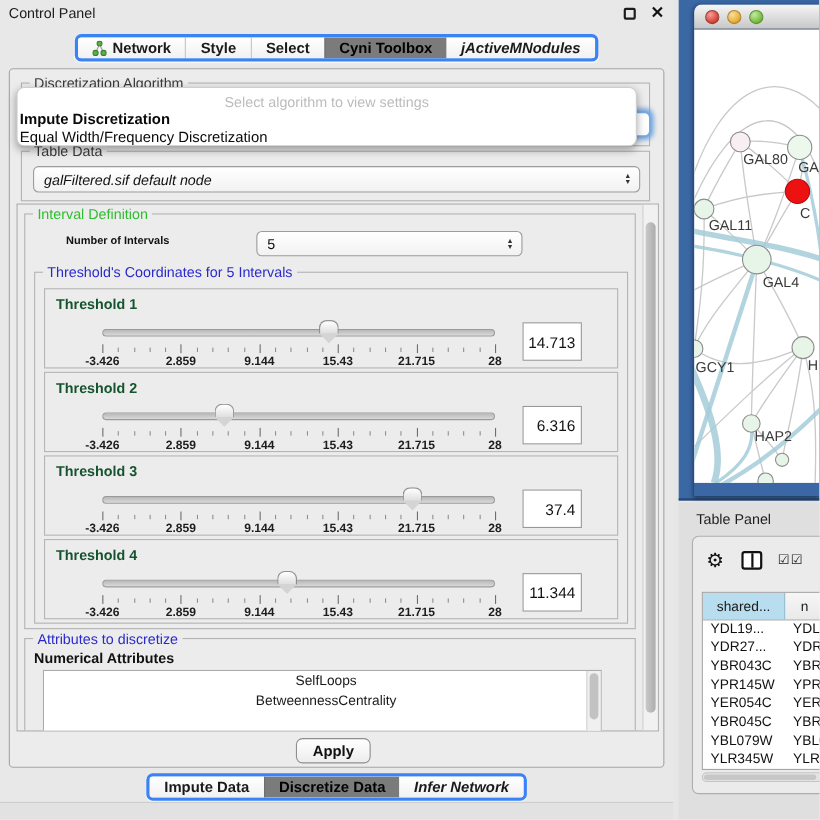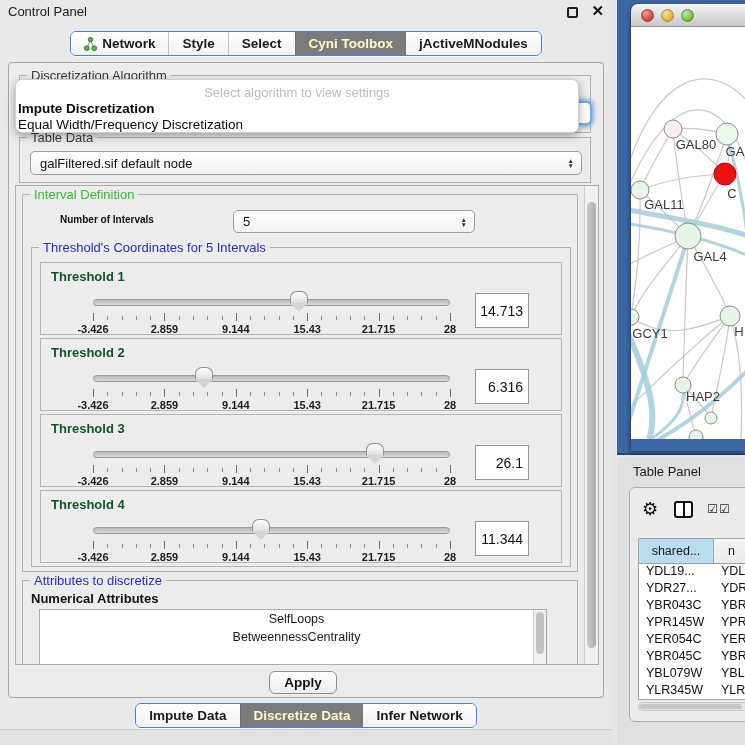--- a/index.html
+++ b/index.html
@@ -9,46 +9,46 @@
   
   .ctrl-window { position:absolute; left:0; top:0; width:612px; height:745px; background:#e8e8e8; }
   .titlebar { position:absolute; left:0; top:0; width:100%; height:24px; }
   .win-title { position:absolute; left:8px; top:4px; font-size:13px; color:#1c1c1c; }
   .float-btn { position:absolute; right:34px; top:7px; width:11px; height:11px; border:2px solid #1c1c1c; border-radius:2px; }
   .close-btn { position:absolute; right:8px; top:2px; font-size:15px; font-weight:bold; color:#111; }
 
   .tabbar { position:absolute; left:0; width:612px; display:flex; justify-content:center; }
   .tabbar.top { top:31px; }
   .tabbar.bottom { top:703px; }
-  .tabgroup { display:flex; border:1px solid #3b82f6; border-radius:6px; overflow:hidden; background:#fdfdfd; height:25px; box-shadow:0 1px 1px rgba(255,255,255,.8); }
+  .tabgroup { display:flex; border:3px solid #3b82f6; border-radius:6px; overflow:hidden; background:#fdfdfd; height:25px; box-shadow:0 1px 1px rgba(255,255,255,.8); }
   .tab { display:flex; align-items:center; gap:5px; padding:0 13px; font-size:13.5px; font-weight:bold; color:#1a1a1a; background:linear-gradient(#ffffff,#f1f1f1); border-left:1px solid #c4c4c4; cursor:default; }
   .tab:first-child { border-left:none; }
-  .tab.selected { background:#7b7b7b; color:#fef9c3; border-left-color:#6e6e6e;text-align:center; }
-  .tab.selected + .tab { border-left:none; }
+  .tab.selected { background:#7b7b7b; color:#000000; border-left-color:#6e6e6e;text-align:center; }
+  .tab.selected + .tab { border-left:none;font-style:italic; }
 
   .main-panel { position:absolute; left:8px; top:62px; width:596px; height:636px; background:#ececec; border:1px solid #a5a5a5; border-radius:4px; }
 
   .group { position:absolute; border:1px solid #b3b3b3; }
   .legend { position:absolute; top:-8px; left:7px; background:#ececec; padding:0 4px; font-size:13px; color:#3a3a3a; white-space:nowrap;text-align:center; }
   .legend.green { color:#2ebe2e; }
   .legend.blue { color:#2a2acc; }
 
   .combo { position:absolute; background:linear-gradient(#ffffff,#f2f2f2); border:1px solid #9d9d9d; border-radius:5px; font-size:13px; color:#111; display:flex; align-items:center; padding:0 22px 0 9px; }
   .combo .arrows { position:absolute; right:7px; top:50%; transform:translateY(-50%); display:flex; flex-direction:column; line-height:5px; font-size:6.5px; color:#333; }
 
   
   .algo-group { left:10px; top:12px; width:572px; height:58px; }
   .algo-combo-hidden { left:12px; top:38px; width:571px; height:24px; border:2px solid #7aa9e0; box-shadow:0 0 4px 2px rgba(100,155,220,.8); border-radius:6px; background:#fff; position:absolute; }
   .algo-popup { position:absolute; left:6px; top:16px; width:564px; height:54px; background:#fff; border:1px solid #cfcfcf; border-radius:7px; box-shadow:0 3px 8px rgba(0,0,0,.35); z-index:5; }
   .popup-hint { position:absolute; top:5px; width:100%; text-align:center; font-size:13px; color:#bcbcbc; }
   .popup-opt1 { position:absolute; left:2px; top:21px; font-size:13.5px; font-weight:bold; color:#0a0a0a; }
   .popup-opt2 { position:absolute; left:2px; top:37px; font-size:13.5px; color:#0a0a0a; }
 
   .tabledata-group { left:10px; top:74px; width:572px; height:46px; }
-  .tabledata-combo { left:10px; top:13px; width:552px; height:24px; }
+  .tabledata-combo { left:10px; top:13px; width:552px; height:24px;font-style:italic; }
 
   .viewport { position:absolute; left:6px; top:122px; width:584px; height:480px; border:1px solid #adadad; overflow:hidden; }
   .vscroll { position:absolute; right:0; top:0; width:14px; height:100%; background:#f1f1f1; border-left:1px solid #cfcfcf; }
   .vscroll .thumb { position:absolute; left:2px; top:16px; width:9px; height:446px; border-radius:5px; background:linear-gradient(90deg,#c9c9c9,#adadad); }
 
   .interval-group { left:6px; top:8px; width:556px; height:378px; }
   .noi-label { position:absolute; left:37px; top:19px; font-size:10px; font-weight:bold; color:#111; }
   .noi-combo { left:210px; top:15px; width:242px; height:23px; }
   .thr-group { left:8px; top:52px; width:540px; height:320px; }
 
@@ -306,21 +306,21 @@
                   </div>
                   <div class="ticklabels">
                     <span class="ticklabel" style="left: 0%;">-3.426</span>
                     <span class="ticklabel" style="left: 20%;">2.859</span>
                     <span class="ticklabel" style="left: 40%;">9.144</span>
                     <span class="ticklabel" style="left: 60%;">15.43</span>
                     <span class="ticklabel" style="left: 80%;">21.715</span>
                     <span class="ticklabel" style="left: 100%;">28</span>
                   </div>
                 </div>
-                <div class="valuebox">26.1</div>
+                <div class="valuebox">37.4</div>
               </div>
               <div class="thr-row">
                 <div class="thr-label">Threshold 4</div>
                 <div class="track-zone">
                   <div class="track"></div>
                   <div class="knob" style="left: 46.9993%;"></div>
                   <div class="ticks">
                     <div class="tick major" style="left: 0%;"></div>
                     <div class="tick" style="left: 4%;"></div>
                     <div class="tick" style="left: 8%;"></div>

